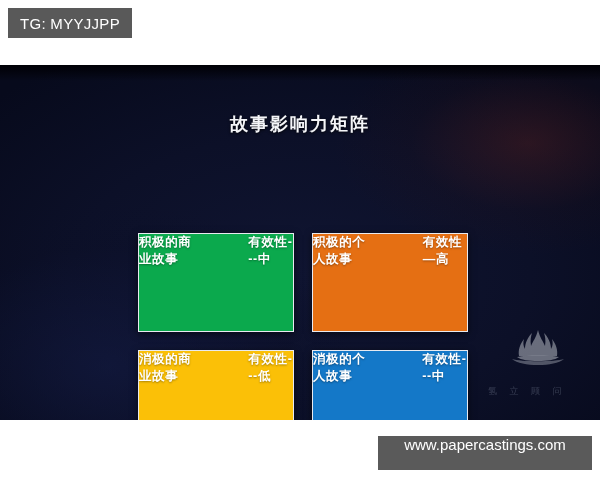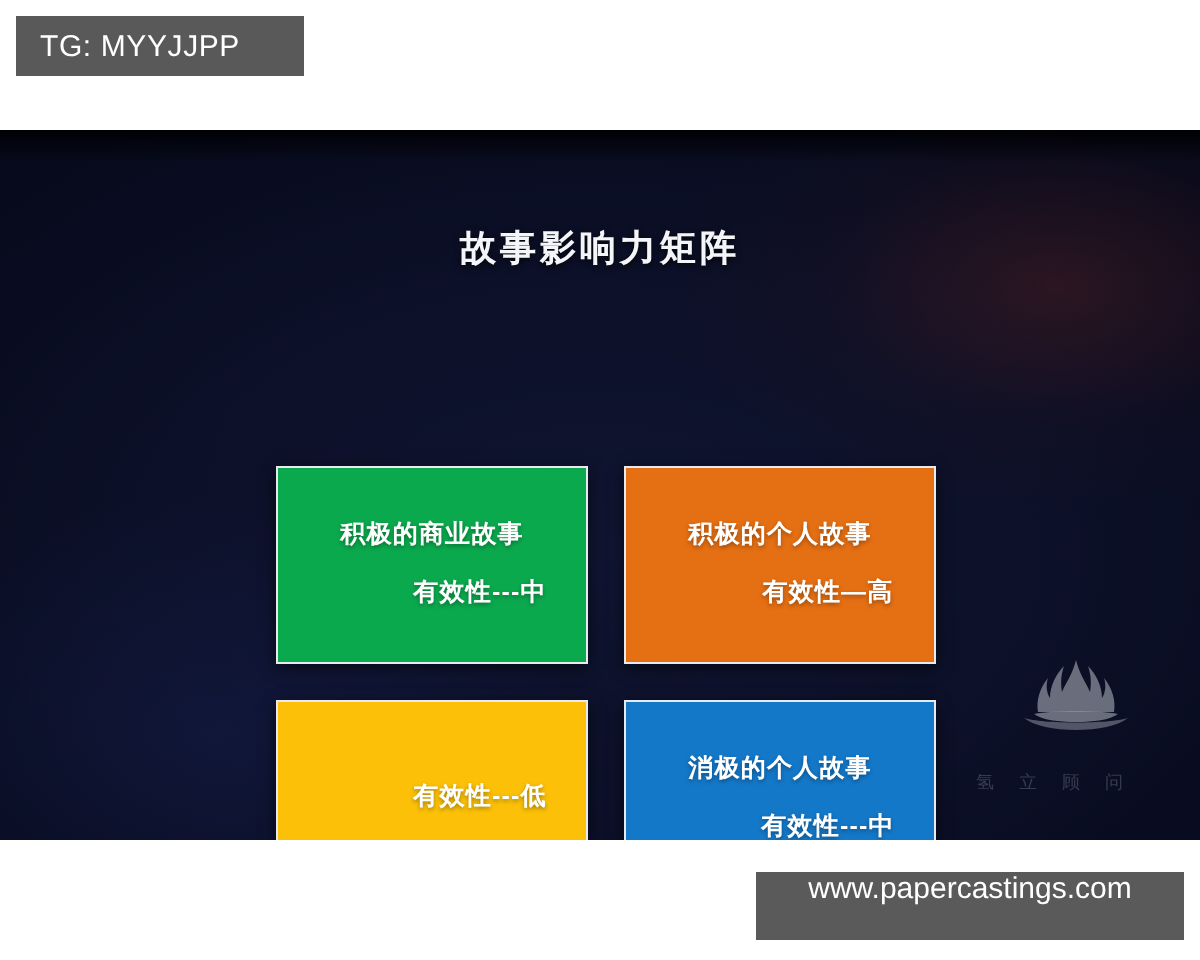--- a/index.html
+++ b/index.html
@@ -13,21 +13,21 @@
     font-family: "Liberation Sans", "DejaVu Sans", sans-serif;
     overflow: hidden;
     position: relative;
   }
 
   
   .tg-badge {
     position: absolute;
     left: 8px;
     top: 8px;
-    width: 144px;
+    width: 124px;
     height: 30px;
     background: #595959;
     color: #ffffff;
     font-size: 15px;
     letter-spacing: 0.3px;
     display: flex;
     align-items: center;
     padding-left: 12px;
     box-sizing: border-box;
     z-index: 30;
@@ -80,22 +80,22 @@
     grid-template-columns: 1fr 1fr;
     grid-template-rows: 1fr 1fr;
     column-gap: 18px;
     row-gap: 18px;
   }
   .cell {
     position: relative;
     border: 1.5px solid #e8eaf0;
     box-shadow: 0 2px 7px rgba(0,0,0,0.55);
     display: flex;
-    flex-direction: column;
-    align-items: center;
+    flex-direction: row;
+    align-items: flex-start;
     justify-content: center;
     box-sizing: border-box;
   }
   .cell .line1 {
     color: #ffffff;
     font-size: 12.5px;
     font-weight: bold;
     letter-spacing: 0.6px;
     margin-bottom: 12px;
     text-shadow: 0 1px 2px rgba(0,0,0,0.35);
@@ -173,20 +173,21 @@
       <div class="line1">积极的商业故事</div>
       <div class="line2">有效性---中</div>
     </div>
 
     <div class="cell" style="background:#E56F13;">
       <div class="line1">积极的个人故事</div>
       <div class="line2">有效性—高</div>
     </div>
 
     <div class="cell" style="background:#FBC007;">
+      <div class="line1">消极的商业故事</div>
       <div class="line2">有效性---低</div>
     </div>
 
     <div class="cell" style="background:#1478C8;">
       <div class="line1">消极的个人故事</div>
       <div class="line2">有效性---中</div>
     </div>
 
   </div>
 

